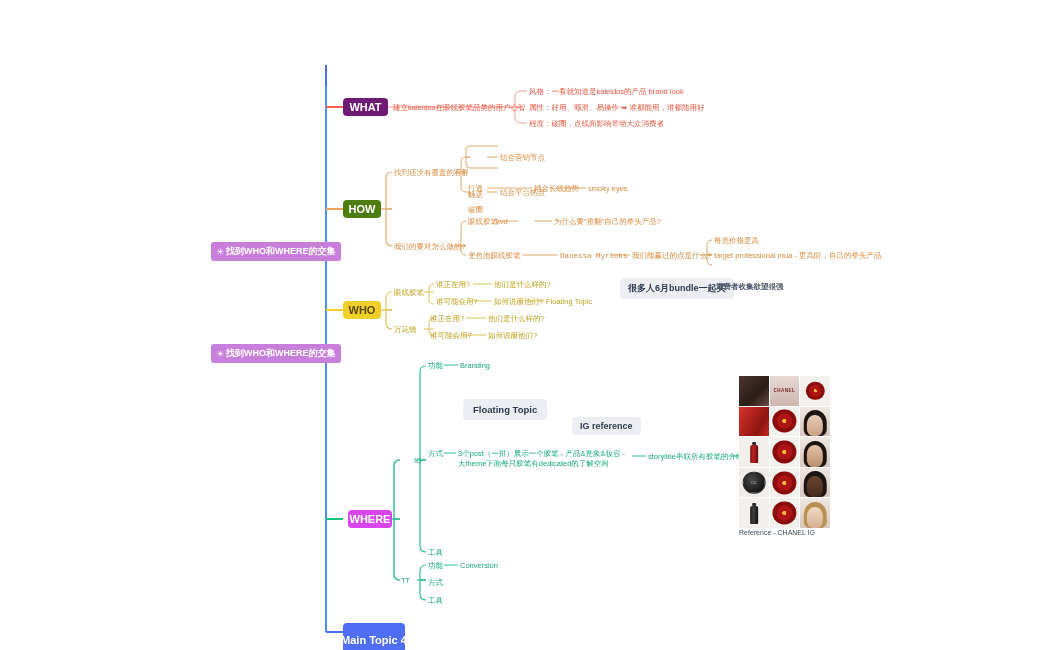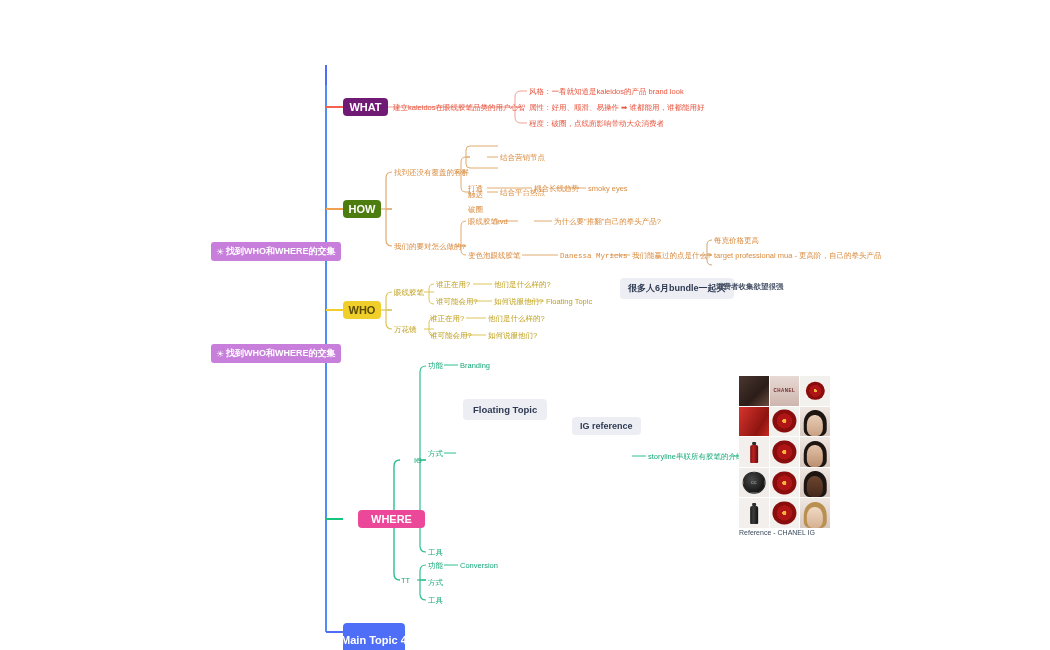--- a/index.html
+++ b/index.html
@@ -24,21 +24,21 @@
 
   
   .pill{
     border-radius:4px;color:#fff;font-weight:bold;font-size:11px;
     display:flex;align-items:center;justify-content:center;
     height:18px;
   }
   .pill.what {left:343px;top:98px; width:45px;background:#701a75;}
   .pill.how  {left:343px;top:200px;width:38px;background:#4d7c0f;}
   .pill.who  {left:343px;top:301px;width:38px;background:#f0cf2b;color:#5c4b00;}
-  .pill.where{left:358px;top:510px;width:67px;background:#ec4899;}
+  .pill.where{left:348px;top:510px;width:44px;background:#d946ef;}
   .pill.main4{left:343px;top:623px;width:62px;background:#4f6ef7;height:33px;font-size:11px;}
 
   
   .sticky{
     background:#c87fdc;color:#fff;border-radius:3px;
     font-size:9px;font-weight:bold;padding:3px 5px;
     display:flex;align-items:center;gap:2px;
   }
   .sticky.s1{left:211px;top:242px;}
   .sticky.s2{left:211px;top:344px;}
@@ -232,20 +232,21 @@
   <div class="node t yellow" style="left:488px;top:331px;">如何说服他们?</div>
 
   <div class="node callout c1">很多人6月bundle一起买</div>
   <div class="node t grey b" style="left:716px;top:282px;">消费者收集欲望很强</div>
 
   <div class="node pill where">WHERE</div>
   <div class="node t green" style="left:401px;top:456px;margin-left:13px;">IG</div>
   <div class="node t green" style="left:428px;top:361px;">功能</div>
   <div class="node t green" style="left:460px;top:361px;">Branding</div>
   <div class="node t green" style="left:428px;top:449px;">方式</div>
+  <div class="node t green" style="left:458px;top:449px;width:172px;white-space:normal;">3个post（一排）展示一个胶笔 - 产品&amp;意象&amp;妆容 - 大theme下面每只胶笔有dedicated的了解空间</div>
   <div class="node t green" style="left:648px;top:452px;">storyline串联所有胶笔的介绍</div>
   <div class="node t green" style="left:428px;top:548px;">工具</div>
 
   <div class="node t green" style="left:401px;top:576px;">TT</div>
   <div class="node t green" style="left:428px;top:561px;">功能</div>
   <div class="node t green" style="left:460px;top:561px;">Conversion</div>
   <div class="node t green" style="left:428px;top:578px;">方式</div>
   <div class="node t green" style="left:428px;top:596px;">工具</div>
 
   <div class="node callout c2">Floating Topic</div>

